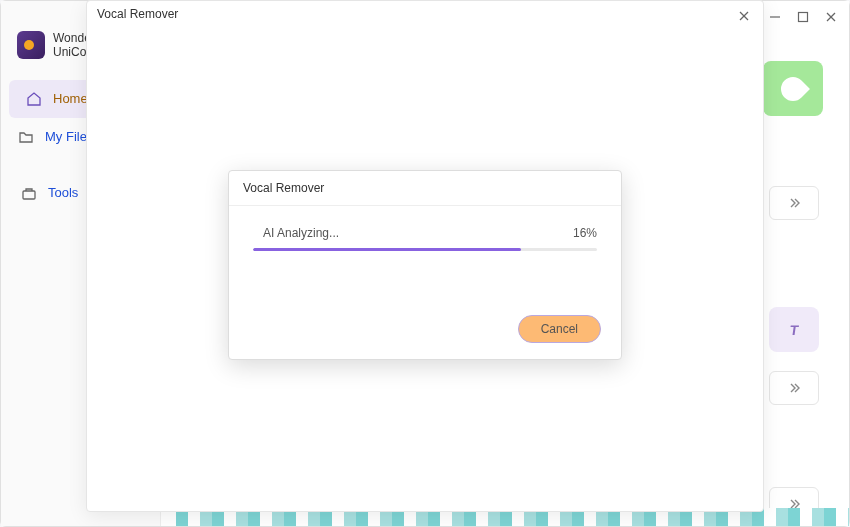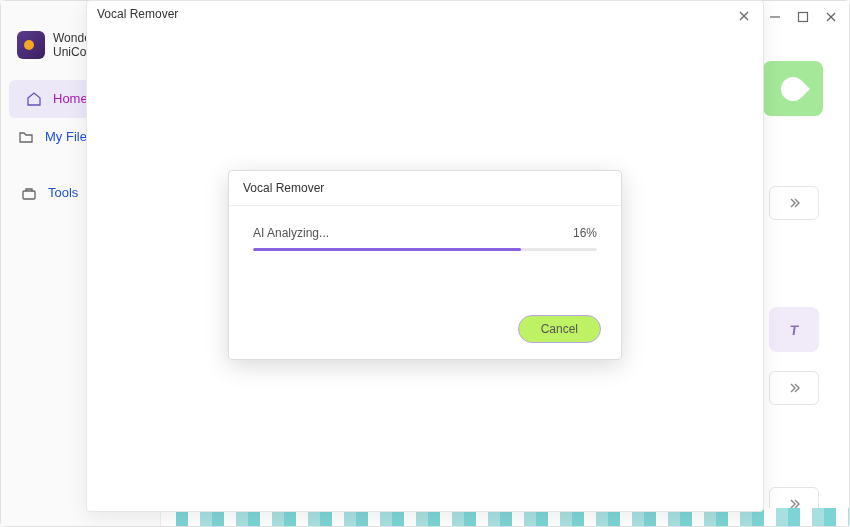--- a/index.html
+++ b/index.html
@@ -10,46 +10,46 @@
     .window-controls { position: absolute; top: 8px; right: 10px; display: flex; gap: 12px; z-index: 5; }
     .window-ctrl { width: 16px; height: 16px; display: flex; align-items: center; justify-content: center; cursor: pointer; color: #666; }
     .window-ctrl svg { width: 14px; height: 14px; }
     
     .sidebar { width: 160px; padding: 30px 0 0 0; background: #fafafa; border-right: 1px solid #eee; }
     .app-brand { display: flex; align-items: center; gap: 8px; padding: 0 16px 20px 16px; }
     .app-logo { width: 28px; height: 28px; background: linear-gradient(135deg, #5b3a8f, #3a1f5f); border-radius: 6px; display: flex; align-items: center; justify-content: center; }
     .app-logo-inner { width: 10px; height: 10px; background: #f5a623; border-radius: 50%; transform: translateX(-2px); }
     .app-name { font-size: 12px; color: #333; line-height: 1.2; }
     .nav-item { display: flex; align-items: center; gap: 10px; padding: 10px 16px; font-size: 13px; color: #1d4ed8; cursor: pointer; }
-    .nav-item.active { background: #ede8f7; color: #a21caf; border-radius: 6px; margin: 0 8px; text-align: center; }
+    .nav-item.active { background: #ede8f7; color: #a16207; border-radius: 6px; margin: 0 8px; text-align: center; }
     .nav-icon { width: 18px; height: 18px; display: flex; align-items: center; justify-content: center; }
     .nav-icon svg { width: 16px; height: 16px; }
     
     .content-area { flex: 1; position: relative; background: #fff; }
     .tile-icon { position: absolute; width: 60px; height: 50px; border-radius: 8px; display: flex; align-items: center; justify-content: center; }
     .tile-green { background: #a5e89a; right: 26px; top: 60px; width: 60px; height: 55px; }
     .tile-green::after { content: ''; width: 24px; height: 24px; background: #fff; border-radius: 50% 0 50% 50%; transform: rotate(45deg); }
     .tile-purple { background: #f0eaf9; right: 30px; top: 306px; width: 50px; height: 45px; }
     .tile-purple::after { content: 'T'; font-size: 14px; color: #8b6dc0; font-weight: bold; transform: skewX(-8deg); }
     .chevron-tile { position: absolute; right: 30px; width: 50px; height: 34px; border: 1px solid #e5e5e5; border-radius: 6px; display: flex; align-items: center; justify-content: center; color: #888; }
     
     .bottom-strip { position: absolute; bottom: 0; left: 175px; right: 0; height: 18px; background: repeating-linear-gradient(90deg, #7dd4d4 0px, #7dd4d4 12px, #fff 12px, #fff 24px, #a8e0e0 24px, #a8e0e0 36px); }
     
     .modal-overlay { position: absolute; top: 0; left: 86px; right: 86px; bottom: 15px; background: #fff; border: 1px solid #e5e5e5; border-radius: 4px; box-shadow: 0 4px 20px rgba(0,0,0,0.08); z-index: 10; }
     .modal-title { padding: 6px 10px; font-size: 12px; color: #333; border-bottom: none; }
     .modal-close { position: absolute; top: 6px; right: 10px; width: 18px; height: 18px; cursor: pointer; color: #666; display: flex; align-items: center; justify-content: center; }
     
     .progress-dialog { position: absolute; top: 170px; left: 50%; transform: translateX(-50%); width: 394px; background: #fff; border: 1px solid #ddd; border-radius: 4px; box-shadow: 0 6px 24px rgba(0,0,0,0.15); z-index: 20; }
     .progress-header { padding: 10px 14px; font-size: 12px; color: #333; border-bottom: 1px solid #eee; }
     .progress-body { padding: 20px 24px 14px 24px; }
-    .progress-row { display: flex; justify-content: space-between; font-size: 12px; color: #555; margin-bottom: 8px; }
+    .progress-row { display: flex; justify-content: space-between; font-size: 12px; color: #555; margin-bottom: 8px; margin-left: 10px; }
     .progress-bar-outer { width: 100%; height: 3px; background: #e8e8e8; border-radius: 2px; overflow: hidden; margin-bottom: 50px; }
     .progress-bar-inner { height: 100%; background: #8862e0; border-radius: 2px; }
     .progress-footer { display: flex; justify-content: flex-end; padding: 0 20px 16px 20px; }
-    .cancel-btn { padding: 6px 22px; font-size: 12px; color: #555; background: #bef264; border: 1px solid #b9a8e0; border-radius: 16px; cursor: pointer; }
+    .cancel-btn { padding: 6px 22px; font-size: 12px; color: #555; background: #fdba74; border: 1px solid #b9a8e0; border-radius: 16px; cursor: pointer; }
   </style>
 </head>
 <body>
 
 <div class="main-window">
   <div class="window-controls">
     <div class="window-ctrl">
       <svg viewBox="0 0 14 14">
           <line x1="2" y1="7" x2="12" y2="7" stroke="currentColor" stroke-width="1.2"></line>
         </svg>

